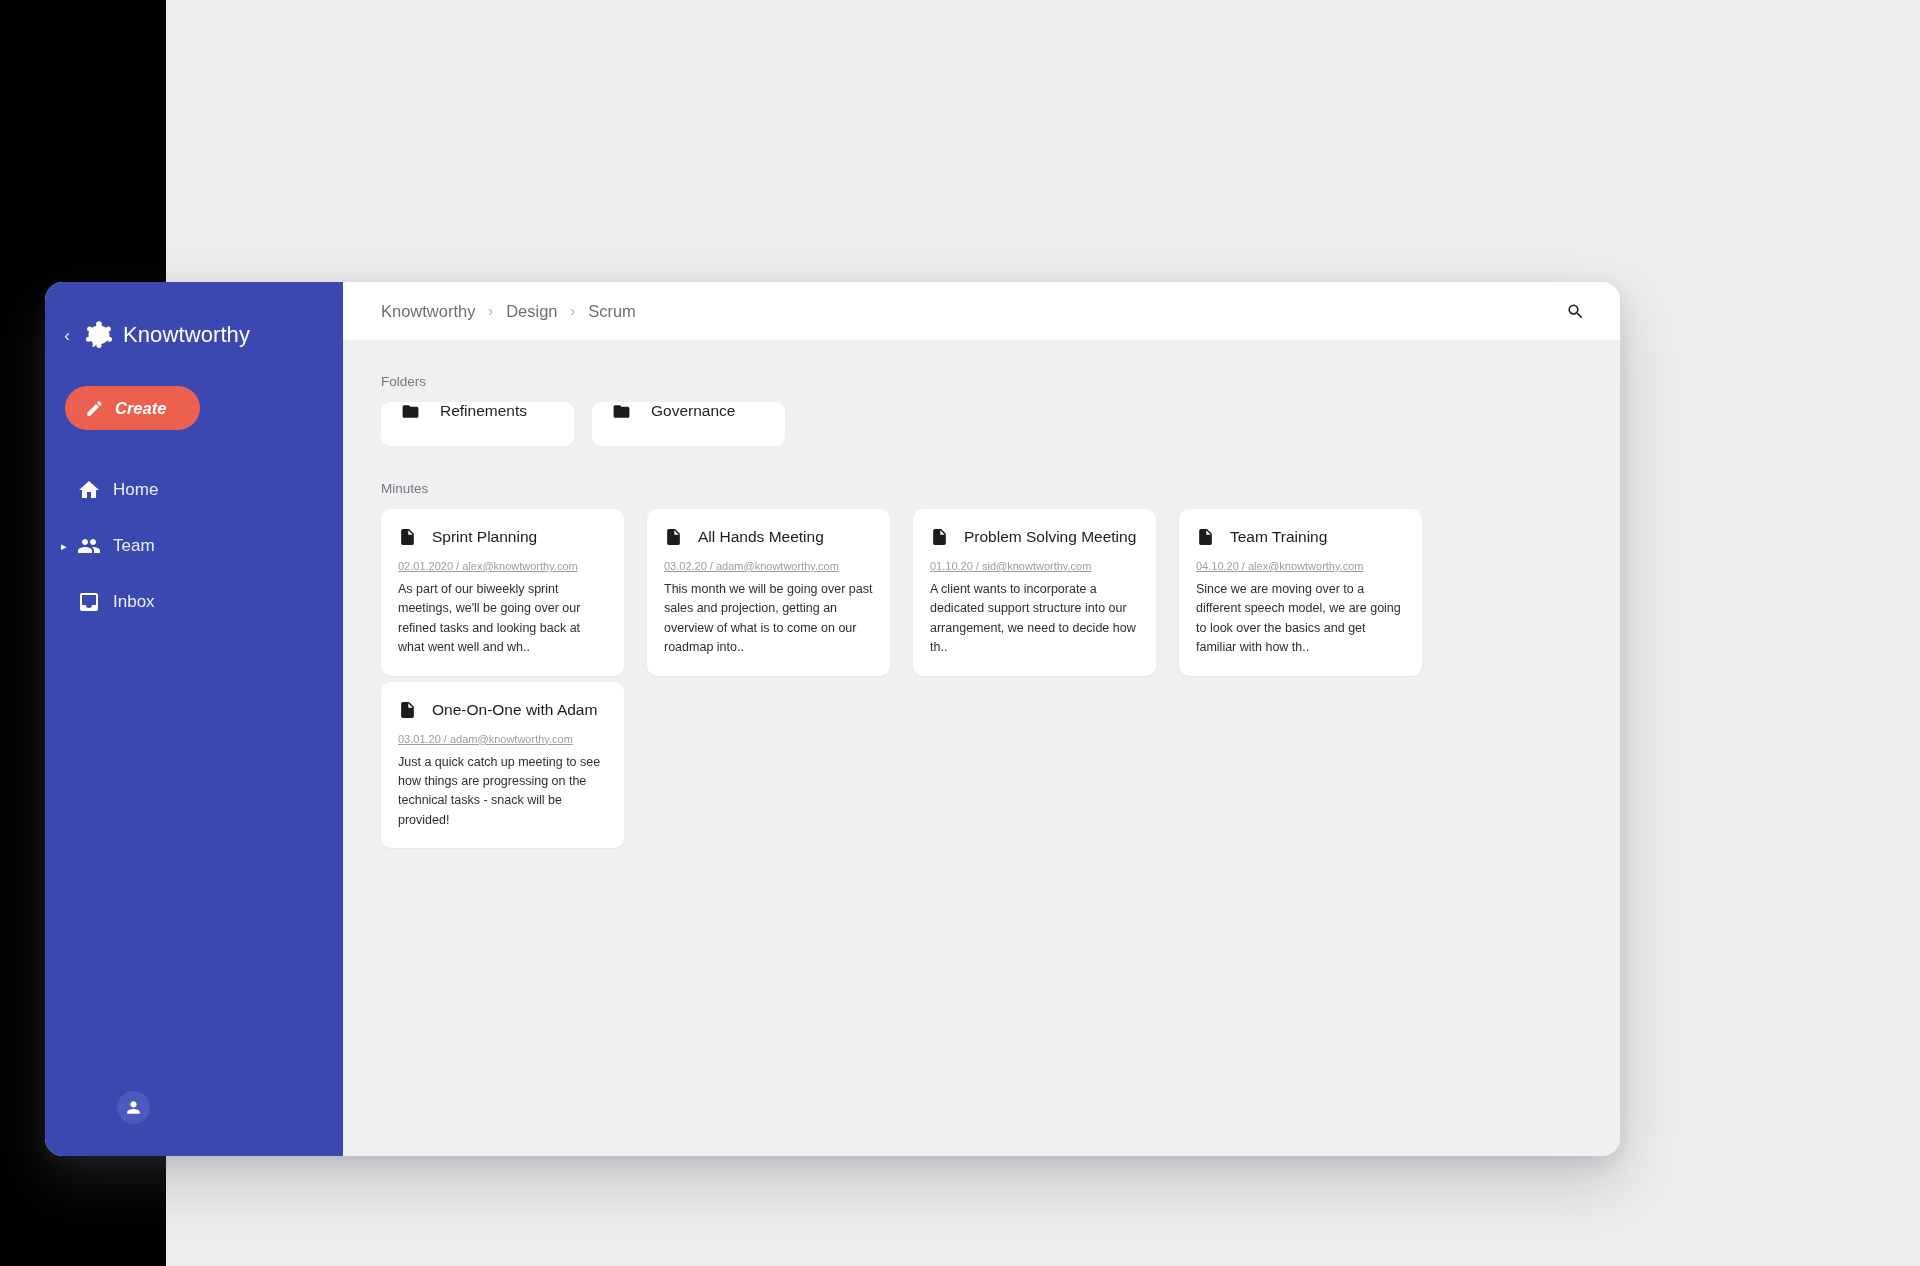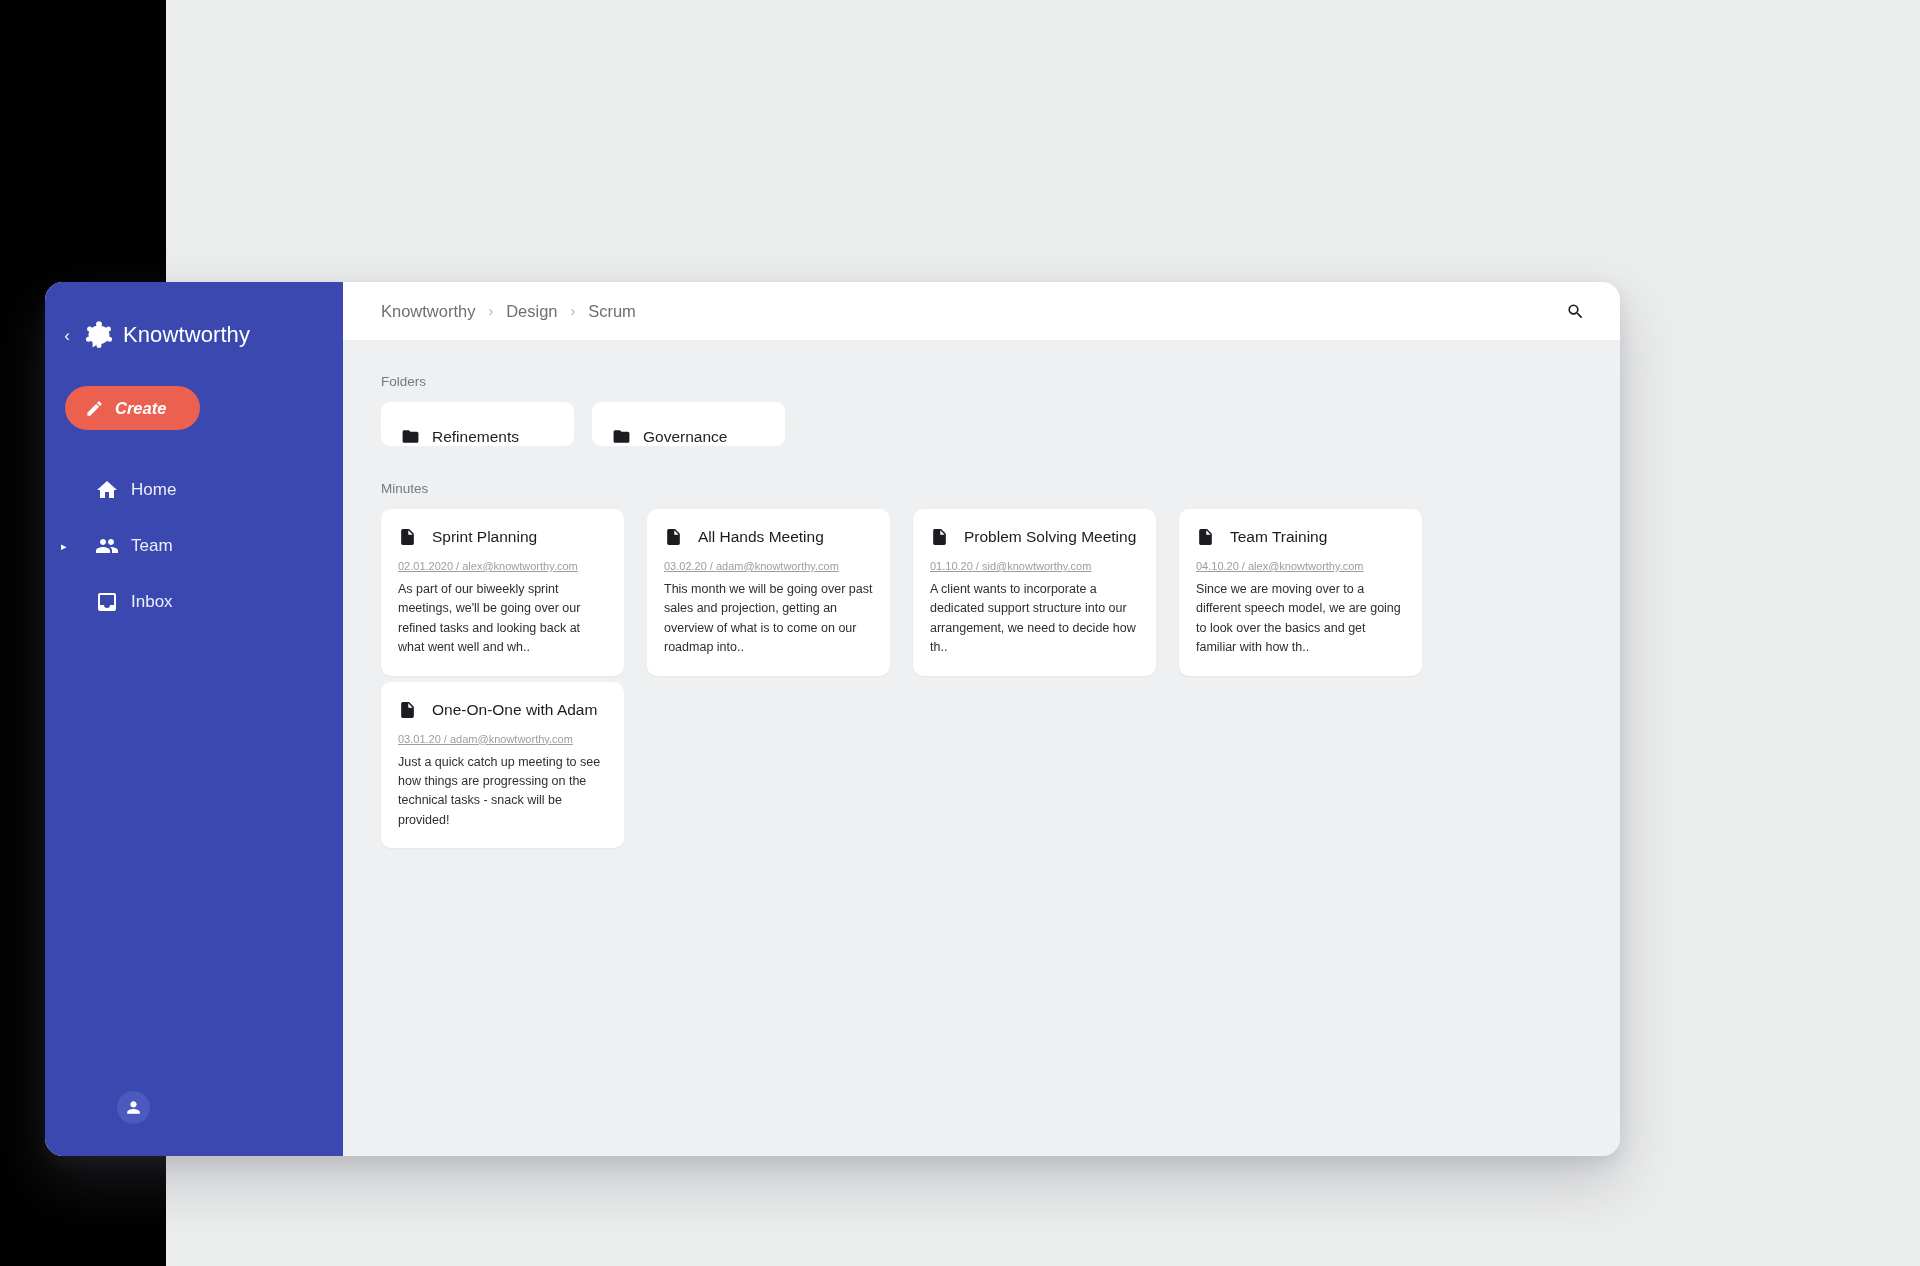--- a/index.html
+++ b/index.html
@@ -47,21 +47,21 @@
     margin:36px 0 0 20px;
     width:135px; height:44px; border-radius:24px;
     background:#ec6050; border:none; cursor:pointer;
     display:flex; align-items:center; gap:11px; padding-left:20px;font-style:italic;
   }
   #create-button .lbl { color:#fff; font-size:16.5px; font-weight:bold; }
   .pencil-ico { width:19px; height:19px; flex:0 0 19px; }
   .nav-list { margin-top:32px; }
   .nav-item {
     height:56px; display:flex; align-items:center;
-    padding-left:18px; gap:12px; cursor:pointer; position:relative;
+    gap:12px; cursor:pointer; position:relative;
   }
   .nav-arrow {
     position:absolute; left:16px; width:10px; height:10px;
     color:#fff; font-size:11px; line-height:10px;
   }
   .nav-icon { width:24px; height:24px; flex:0 0 24px; margin-left:32px; }
   .nav-label { color:#eceffb; font-size:17px; }
   #avatar {
     position:absolute; left:72px; bottom:32px;
     width:33px; height:33px; border-radius:50%;
@@ -82,21 +82,21 @@
     width:34px; height:34px; border-radius:50%;
     display:flex; align-items:center; justify-content:center; cursor:pointer;
   }
   #content { flex:1; background:#eff0f1; padding:34px 38px 0 38px; overflow:hidden; }
   .section-label {
     color:#76787d; font-size:13.5px; margin-bottom:13px;
   }
   #folders-row { display:flex; gap:18px; margin-bottom:35px; }
   .folder-chip {
     width:193px; height:44px; background:#fff; border-radius:9px;
-    display:flex; align-items:flex-end; padding-left:20px; gap:12px;
+    display:flex; align-items:flex-start; padding-left:20px; gap:20px;
     cursor:pointer;
   }
   .folder-ico { width:19px; height:19px; flex:0 0 19px; }
   .folder-name { font-size:15.5px; color:#1e1f22; }
   #minutes-grid {
     display:grid; grid-template-columns:repeat(4, 243px);
     gap:6px 23px;
   }
   .minute-card {
     background:#fff; border-radius:10px; padding:17px 17px 18px 17px;

